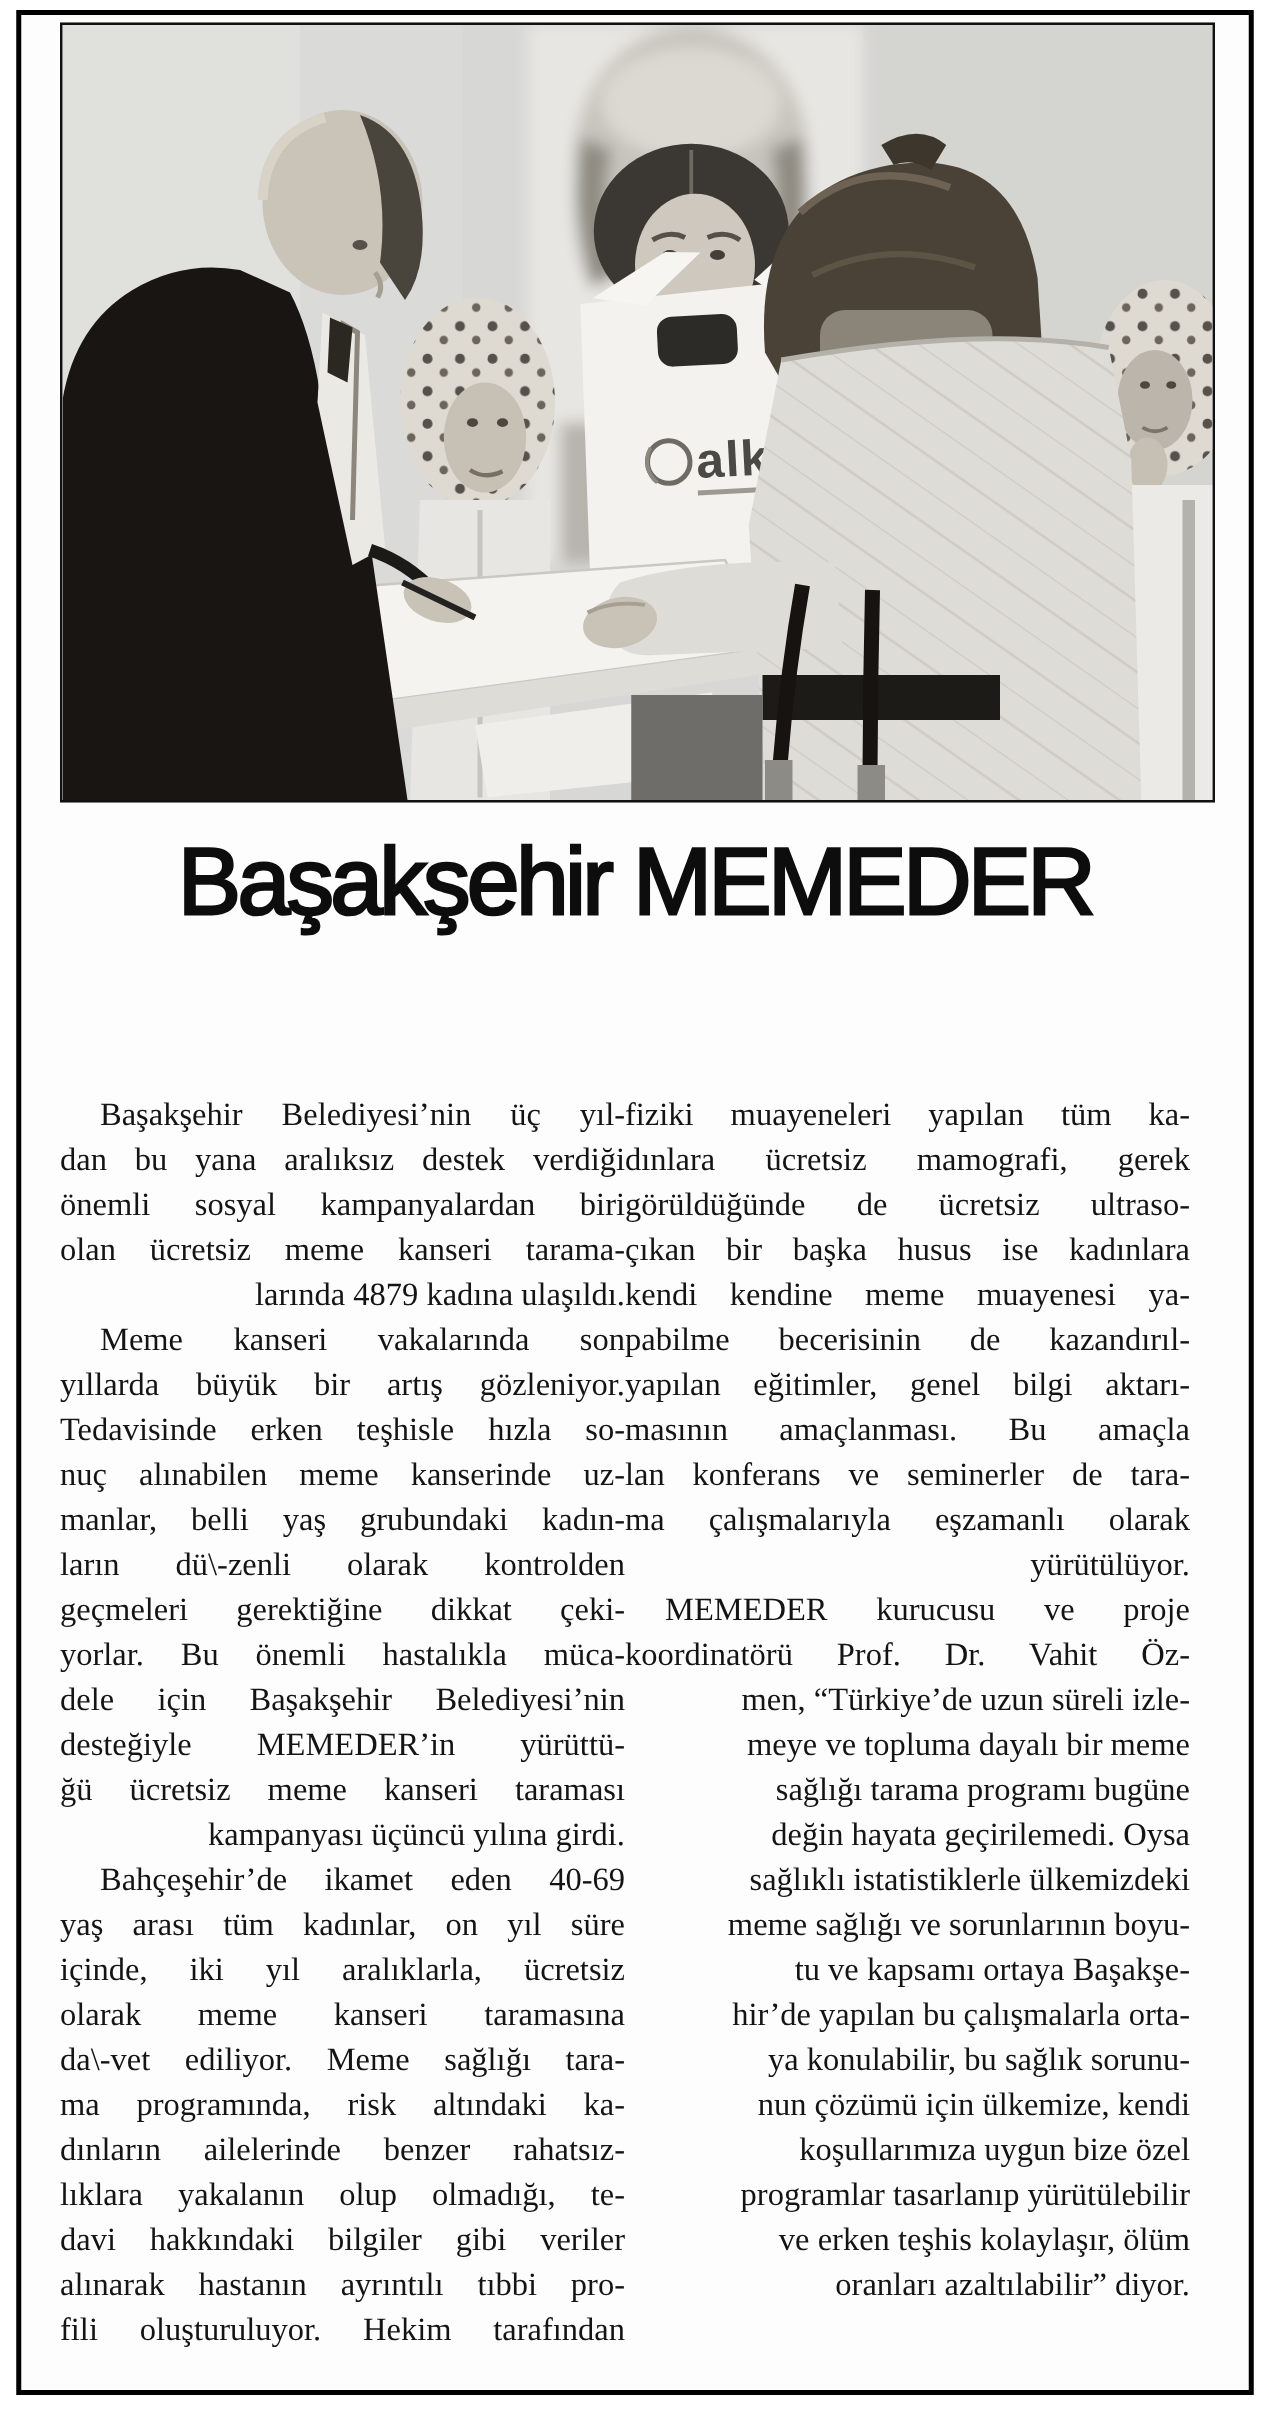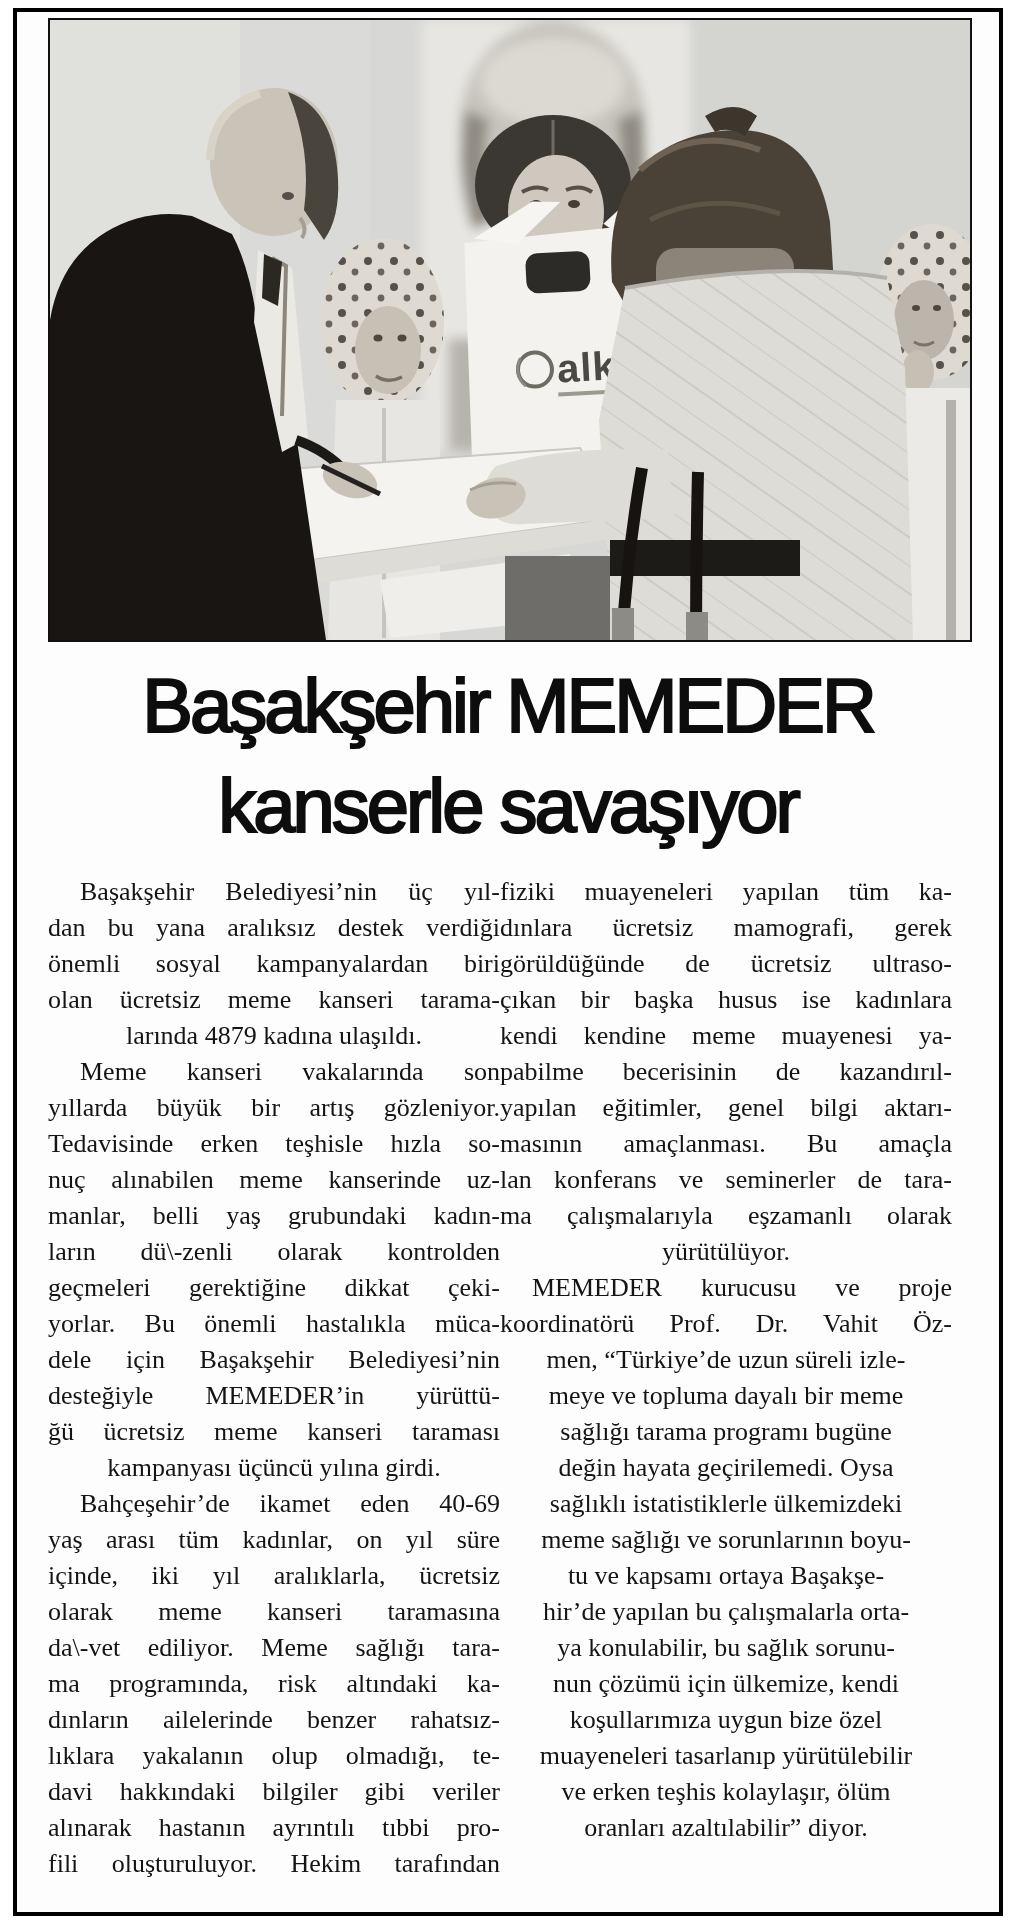--- a/index.html
+++ b/index.html
@@ -27,21 +27,21 @@
     -webkit-text-stroke:2.2px #0d0d0d;
   }
   .headline span{display:block;}
   .columns{
     position:absolute;left:31px;top:862px;width:920px;
     display:flex;
   }
   .col{width:452px;}
   .ln{
     font-size:26px;line-height:36px;height:36px;overflow:hidden;
-    text-align:center;
+    text-align:right;
   }
   .ln.j{
     text-align:justify;
     text-align-last:justify;
     -moz-text-align-last:justify;
   }
   .ln.ind{text-indent:32px;}
 </style>
 </head>
 <body>
@@ -168,21 +168,20 @@
         <path d="M592 448 q-14 80 -20 172" stroke="#161310" stroke-width="12" fill="none"></path>
         <path d="M648 452 q-2 84 -2 168" stroke="#161310" stroke-width="12" fill="none"></path>
         <rect x="562" y="588" width="22" height="32" fill="#8d8b86"></rect>
         <rect x="636" y="592" width="22" height="28" fill="#8d8b86"></rect>
       </g>
     </svg>
   </div>
 
   <h1 class="headline">
     <span>Başakşehir MEMEDER</span>
-    <span>kanserle savaşıyor</span>
   </h1>
 
   <div class="columns">
     <div class="col">
         <div class="ln ind j">Başakşehir Belediyesi’nin üç yıl-</div>
         <div class="ln j">dan bu yana aralıksız destek verdiği</div>
         <div class="ln j">önemli sosyal kampanyalardan biri</div>
         <div class="ln j">olan ücretsiz meme kanseri tarama-</div>
         <div class="ln">larında  4879 kadına ulaşıldı.</div>
         <div class="ln ind j">Meme kanseri vakalarında son</div>
@@ -227,19 +226,19 @@
         <div class="ln">meye ve topluma dayalı bir meme</div>
         <div class="ln">sağlığı tarama programı bugüne</div>
         <div class="ln">değin hayata geçirilemedi. Oysa</div>
         <div class="ln">sağlıklı istatistiklerle ülkemizdeki</div>
         <div class="ln">meme sağlığı ve sorunlarının boyu-</div>
         <div class="ln">tu ve kapsamı ortaya Başakşe-</div>
         <div class="ln">hir’de yapılan bu çalışmalarla orta-</div>
         <div class="ln">ya konulabilir, bu sağlık sorunu-</div>
         <div class="ln">nun çözümü için ülkemize, kendi</div>
         <div class="ln">koşullarımıza uygun bize özel</div>
-        <div class="ln">muayeneleri tasarlanıp yürütülebilir</div>
+        <div class="ln">programlar tasarlanıp yürütülebilir</div>
         <div class="ln">ve erken teşhis kolaylaşır, ölüm</div>
         <div class="ln">oranları azaltılabilir” diyor.</div>
       </div>
   </div>
 
 </div>
 
 </body></html>

